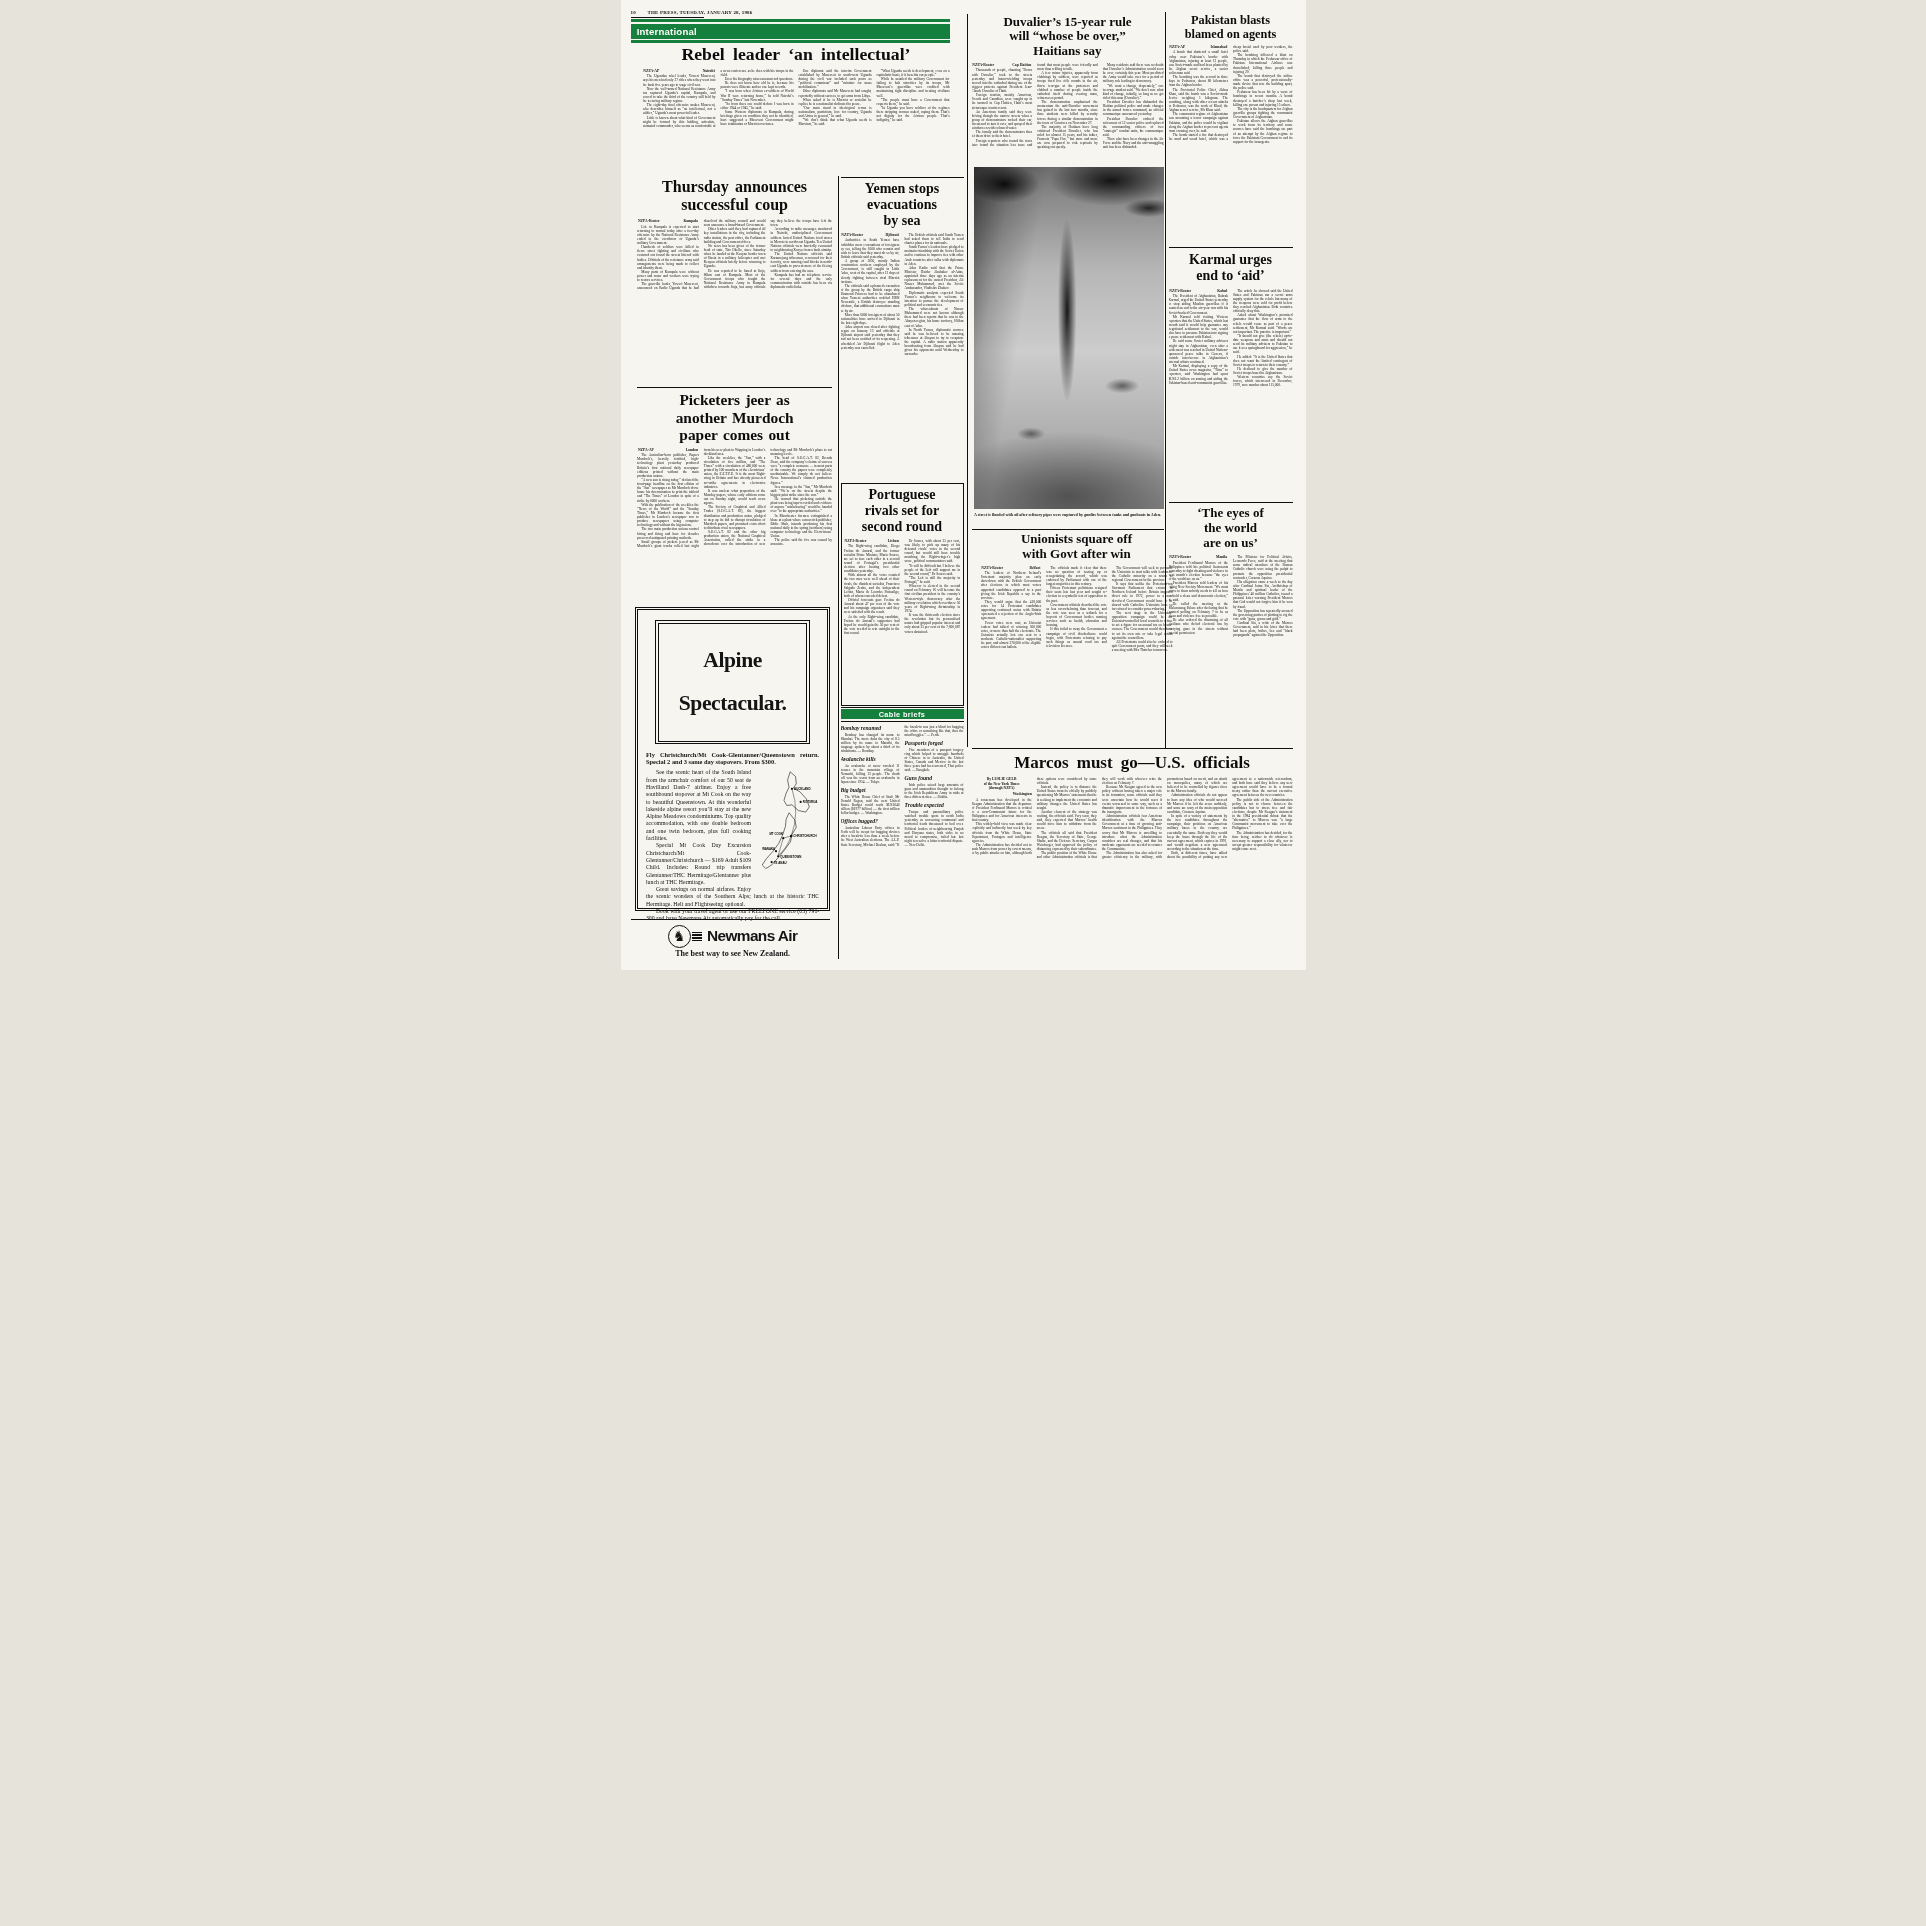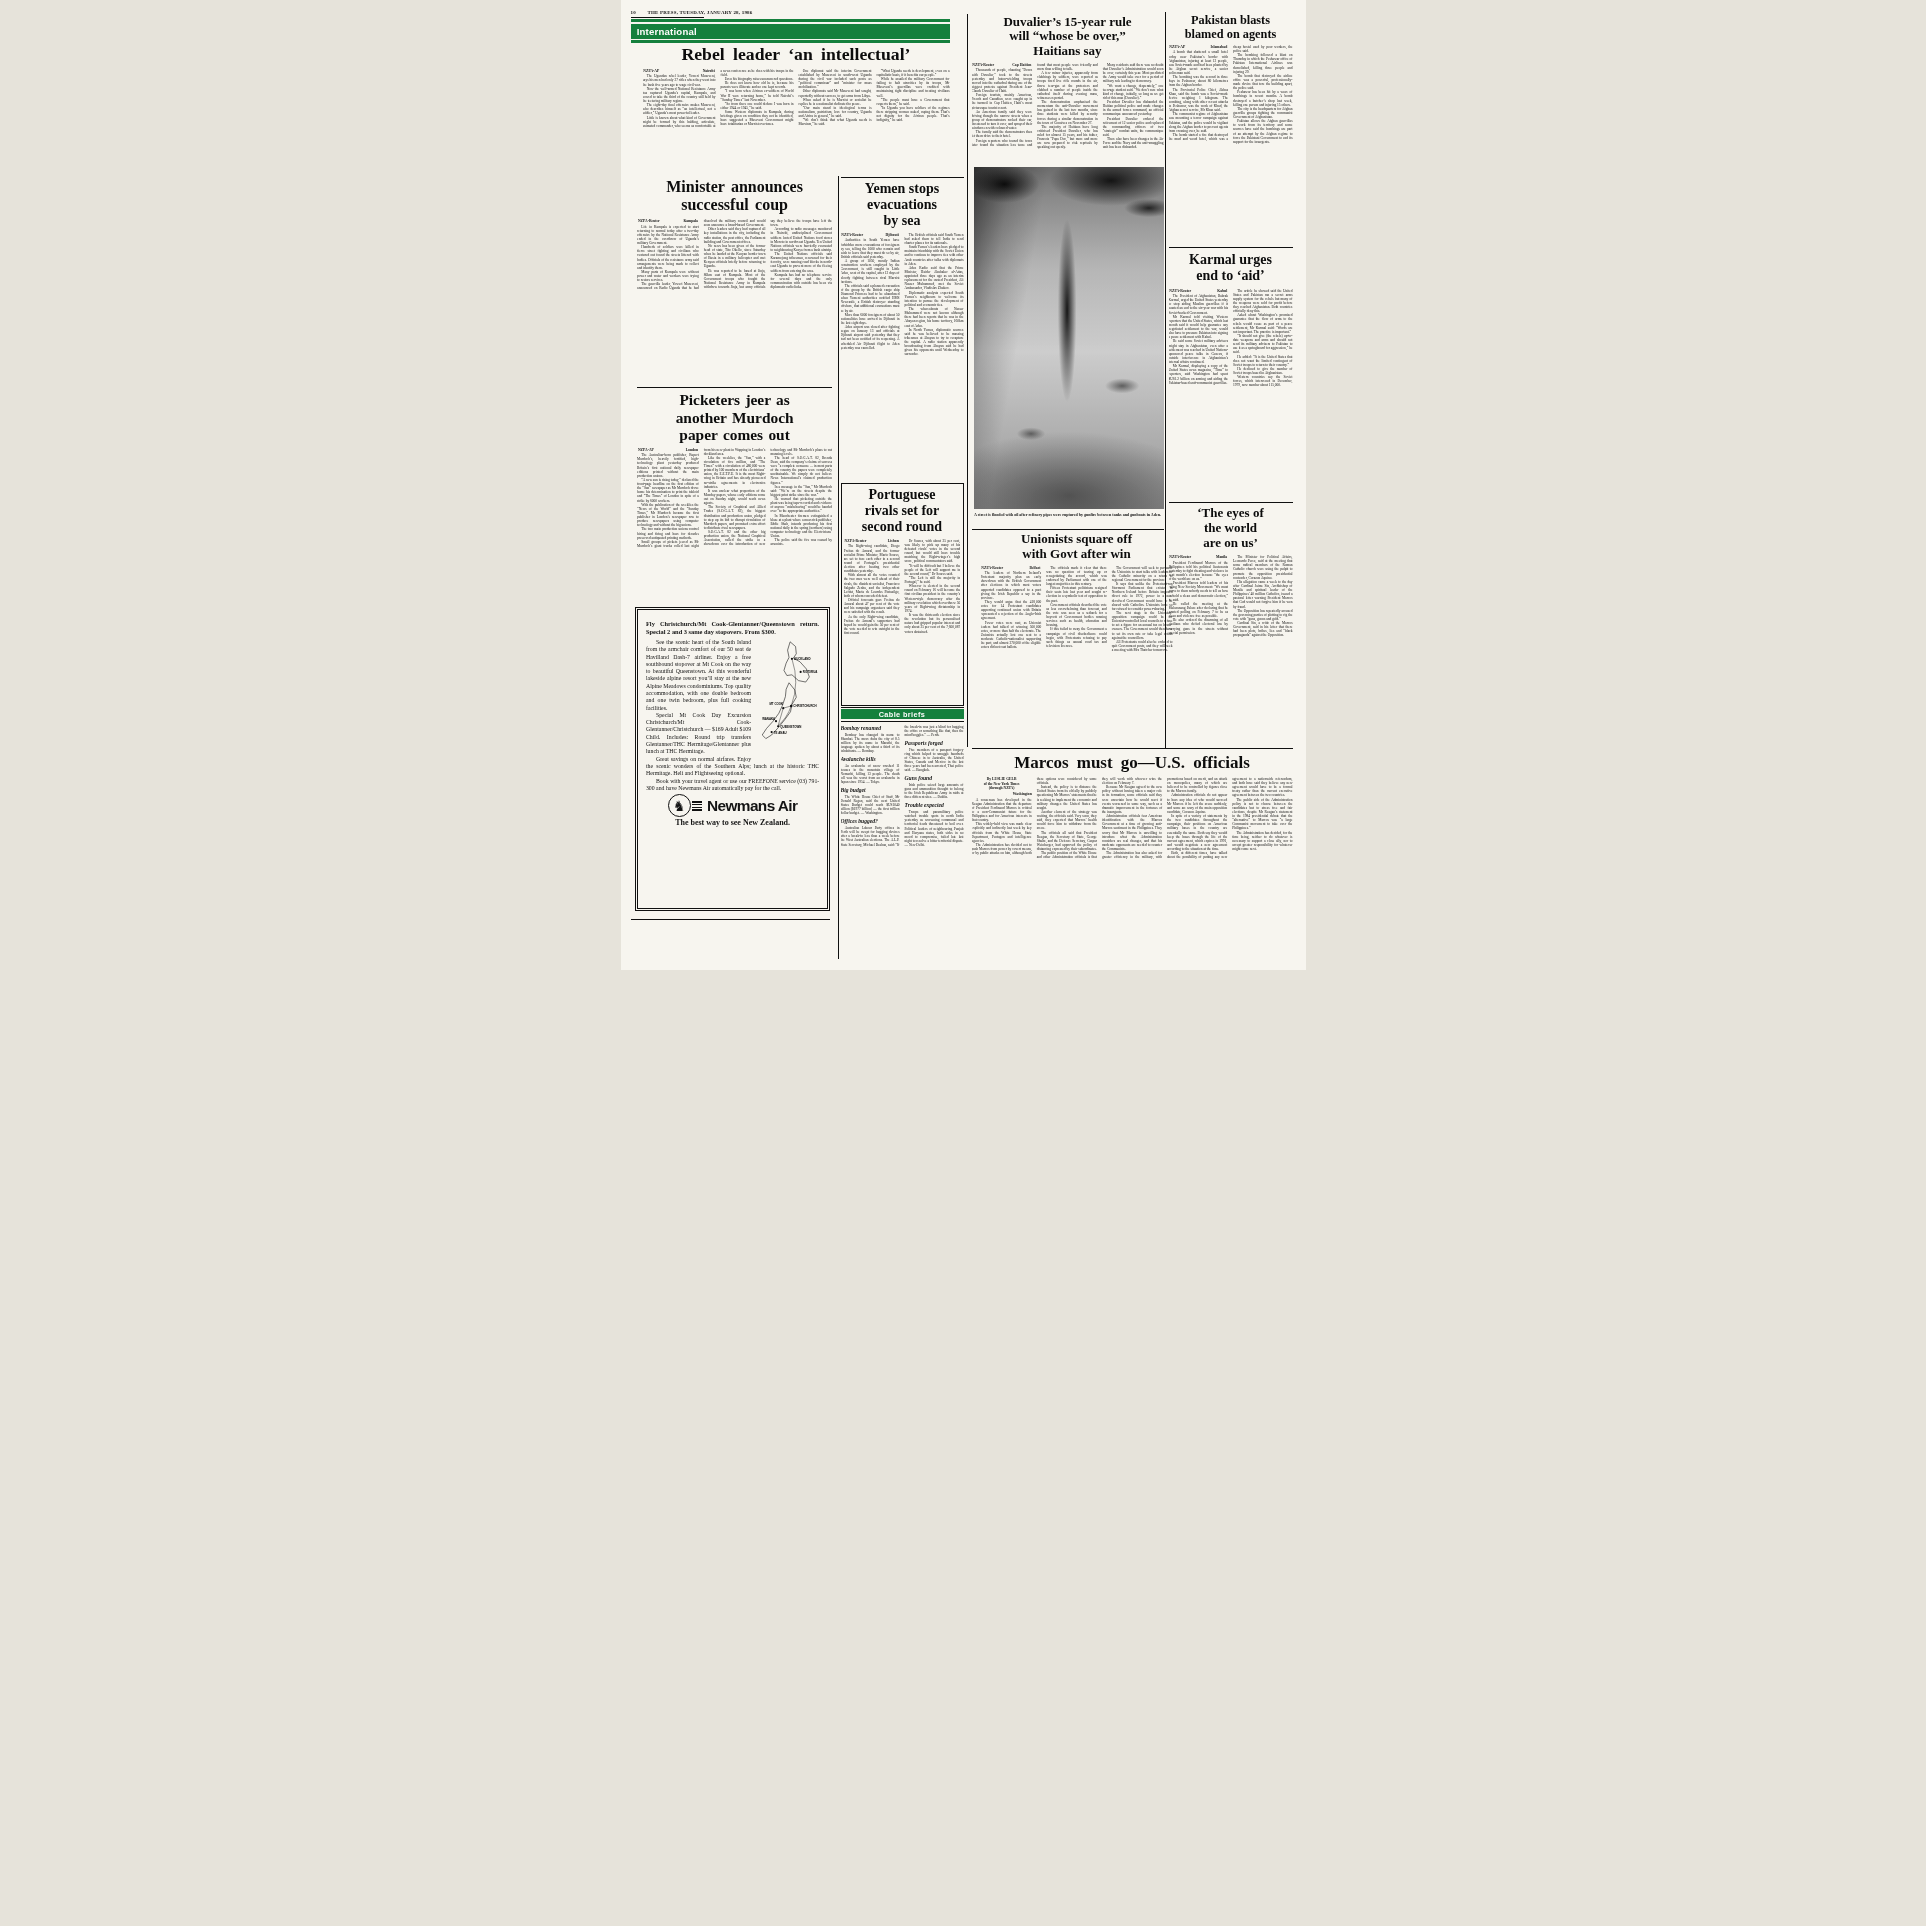--- a/index.html
+++ b/index.html
@@ -119,21 +119,21 @@
           <p class="para">“What Uganda needs is development, even on a capitalistic basis, if it benefits our people.”</p>
           <p class="para">While he assailed the military Government for failing to halt atrocities by its troops, Mr Museveni’s guerrillas were credited with maintaining tight discipline and treating civilians well.</p>
           <p class="para">“The people must have a Government that respects them,” he said.</p>
           <p class="para">“In Uganda you have soldiers of the regimes there stripping women naked, raping them. That’s not dignity for the African people. That’s indignity,” he said.</p>
         </div>
     </div>
   </div>
 
   <div class="abs" style="left:16.6px;top:178px;width:195px;">
     <div class="hl hl-42">
-        <p class="hl-line">Minister announces</p>
+        <p class="hl-line">Thursday announces</p>
         <p class="hl-line">successful coup</p>
       </div>
     <div class="body cols-3" style="height:154px;margin-top:4.6px;">
       <div class="dateline">
         <span>NZPA-Reuter</span>
         <span>Kampala</span>
       </div>
       <div>
           <p class="para">Life in Kampala is expected to start returning to normal today after a two-day offensive by the National Resistance Army ended in the overthrow of Uganda’s military Government.</p>
           <p class="para">Hundreds of soldiers were killed in fierce street fighting and civilians who ventured out found the streets littered with bodies. Officials of the resistance army said arrangements were being made to collect and identify them.</p>
@@ -176,20 +176,28 @@
           <p class="para">In a message in the “Sun,” Mr Murdoch said: “We’re on the streets despite the biggest print strike since the war.”</p>
           <p class="para">He warned that picketing outside the plant was being tape-recorded and evidence of anyone “misbehaving” would be handed over “to the appropriate authorities.”</p>
           <p class="para">In Manchester firemen extinguished a blaze at a plant where a maverick publisher, Eddie Shah, intends producing his first national daily in the spring (northern) using computer technology and the Electricians’ Union.</p>
           <p class="para">The police said the fire was caused by arsonists.</p>
         </div>
     </div>
   </div>
 
   <div class="abs ad-outer" style="left:14.6px;top:607px;width:195px;height:304px;box-sizing:border-box;">
     <div class="ad-inner">
+      <div class="ad-titlebox">
+        <div class="ad-titlebox-inner">
+          <div class="ad-title">
+              <p class="ad-title-line">Alpine</p>
+              <p class="ad-title-line">Spectacular.</p>
+            </div>
+        </div>
+      </div>
       <p class="ad-lead">Fly Christchurch/Mt Cook-Glentanner/Queenstown return. Special 2 and 3 same day stopovers. From $300.</p>
       <svg class="nz-map" viewBox="0 0 170 320">
         <path d="M95,5 L110,18 L112,38 L104,50 L122,60 L140,80 L148,102 L138,116 L118,112 L100,96 L86,98 L78,84 L84,64 L92,48 L88,28 Z" fill="none" stroke="#101010" stroke-width="1.6"></path>
         <path d="M92,118 L108,138 L112,158 L100,178 L96,198 L80,220 L62,242 L44,262 L28,272 L18,262 L30,244 L48,224 L64,202 L74,180 L82,156 L84,136 Z" fill="none" stroke="#101010" stroke-width="1.6"></path>
         <path d="M100,52 Q122,118 98,182" fill="none" stroke="#101010" stroke-width="1.2"></path>
         <path d="M98,182 L76,188 L62,236" fill="none" stroke="#101010" stroke-width="1.2"></path>
         <path d="M98,182 Q86,216 62,236" fill="none" stroke="#101010" stroke-width="1.2"></path>
         <circle cx="100" cy="52" r="3" fill="#101010"></circle>
         <circle cx="124" cy="88" r="3" fill="#101010"></circle>
         <circle cx="98" cy="182" r="3.5" fill="#101010"></circle>

